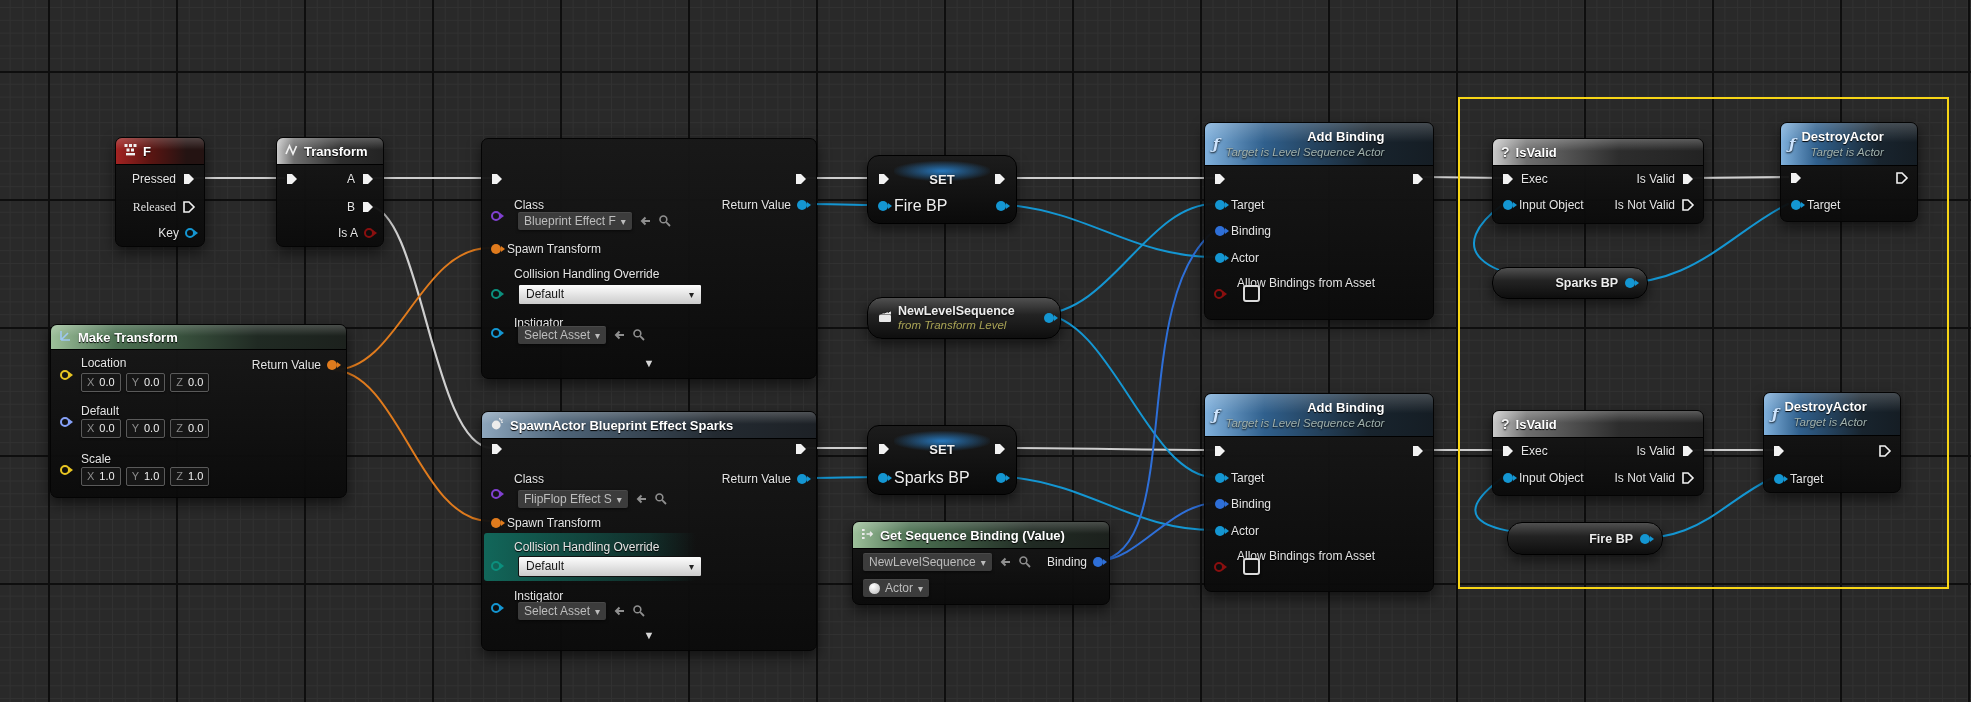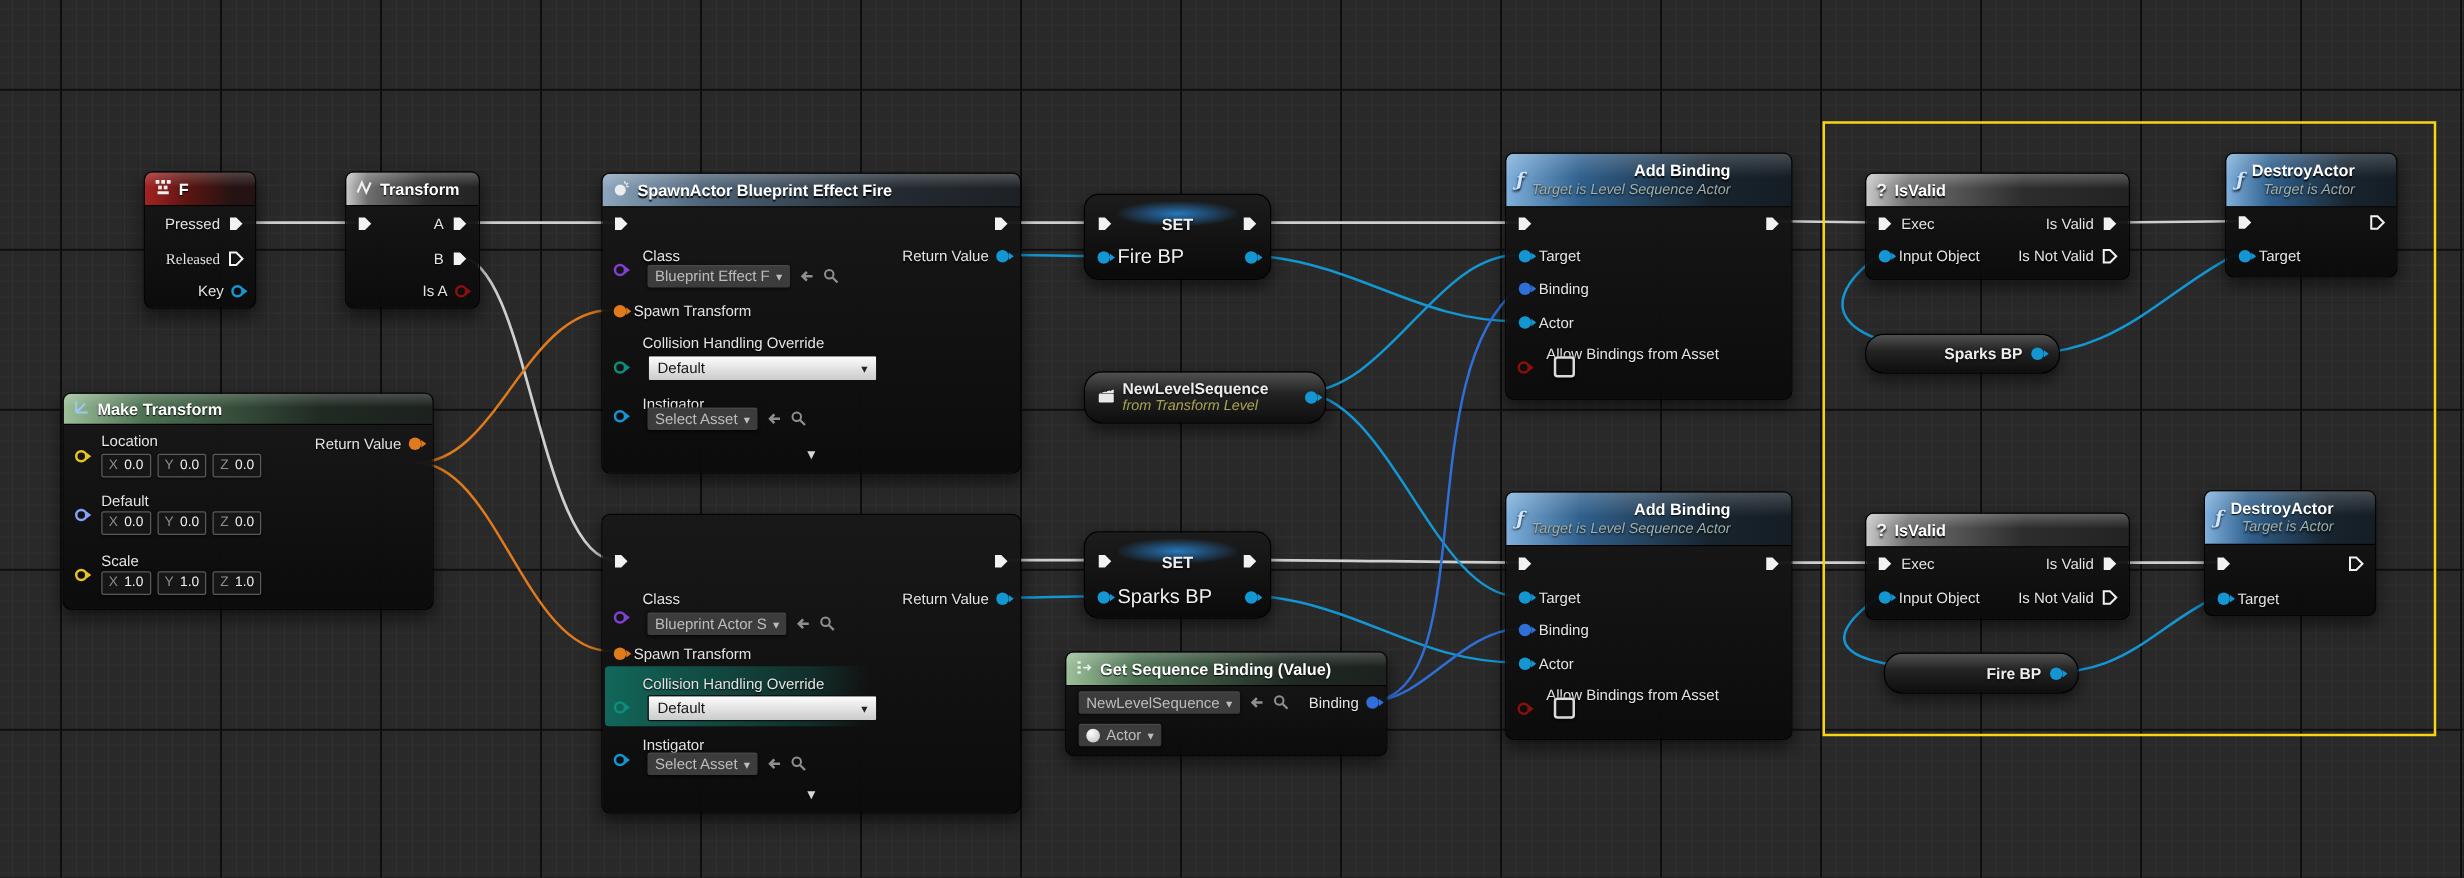--- a/index.html
+++ b/index.html
@@ -196,126 +196,126 @@
           </svg>
         </span>
   </div>
   <div class="rowa right" style="top:85px;left:8px;right:9px;">
     <span class="lab">Is A</span>
     <span class="dpin hollow boo"></span>
   </div>
 </div>
 
 <div class="node" style="left:481px;top:138px;width:334px;height:239px;">
+  <div class="rowa" style="top:30px;left:8px;">
+        <span class="epin">
+          <svg width="14" height="14" viewBox="0 0 14 14">
+            <path d="M2 2 H7 L12 7 L7 12 H2 Z"></path>
+          </svg>
+        </span>
+      </div>
+  <div class="rowa right" style="top:30px;right:8px;">
+        <span class="epin">
+          <svg width="14" height="14" viewBox="0 0 14 14">
+            <path d="M2 2 H7 L12 7 L7 12 H2 Z"></path>
+          </svg>
+        </span>
+      </div>
+  <div class="rowa" style="top:56px;left:32px;">
+        <span class="lab">Class</span>
+      </div>
+  <div class="dpin hollow cls" style="position:absolute;left:9px;top:72px;"></div>
+  <div class="rowa" style="top:72px;left:36px;">
+    <span class="dd">
+          <span>Blueprint Effect F</span>
+          <span class="car"></span>
+        </span>
+    <span class="iconbtn">
+          <svg width="14" height="14" viewBox="0 0 14 14">
+            <path d="M12 7 H4 M7.5 3.5 L4 7 L7.5 10.5" fill="none" stroke="#8f8f8f" stroke-width="2"></path>
+          </svg>
+        </span>
+    <span class="iconbtn">
+          <svg width="14" height="14" viewBox="0 0 14 14">
+            <circle cx="5.4" cy="5.4" r="3.4" fill="none" stroke="#8f8f8f" stroke-width="1.6"></circle>
+            <path d="M8.2 8.2 L12 12" stroke="#8f8f8f" stroke-width="1.8"></path>
+          </svg>
+        </span>
+  </div>
+  <div class="rowa right" style="top:56px;right:9px;">
+    <span class="lab">Return Value</span>
+    <span class="dpin obj"></span>
+  </div>
+  <div class="rowa" style="top:100px;left:9px;">
+    <span class="dpin trans"></span>
+    <span class="lab">Spawn Transform</span>
+  </div>
+  <div class="rowa" style="top:125px;left:32px;">
+        <span class="lab">Collision Handling Override</span>
+      </div>
+  <div class="dpin hollow enm" style="position:absolute;left:9px;top:150px;"></div>
+  <div class="rowa" style="top:145px;left:36px;">
+    <span class="ddl">
+          <span>Default</span>
+          <span class="car"></span>
+        </span>
+  </div>
+  <div class="rowa" style="top:174px;left:32px;">
+        <span class="lab">Instigator</span>
+      </div>
+  <div class="dpin hollow obj" style="position:absolute;left:9px;top:189px;"></div>
+  <div class="rowa" style="top:186px;left:36px;">
+    <span class="dd">
+          <span>Select Asset</span>
+          <span class="car"></span>
+        </span>
+    <span class="iconbtn">
+          <svg width="14" height="14" viewBox="0 0 14 14">
+            <path d="M12 7 H4 M7.5 3.5 L4 7 L7.5 10.5" fill="none" stroke="#8f8f8f" stroke-width="2"></path>
+          </svg>
+        </span>
+    <span class="iconbtn">
+          <svg width="14" height="14" viewBox="0 0 14 14">
+            <circle cx="5.4" cy="5.4" r="3.4" fill="none" stroke="#8f8f8f" stroke-width="1.6"></circle>
+            <path d="M8.2 8.2 L12 12" stroke="#8f8f8f" stroke-width="1.8"></path>
+          </svg>
+        </span>
+  </div>
+  <div class="clps" style="top:217px;"></div>
+</div>
+
+<div class="node" style="left:481px;top:411px;width:334px;height:238px;">
   <div class="hdr steel">
     <span><svg width="14" height="14" viewBox="0 0 14 14">
             <circle cx="6.2" cy="8" r="4.4" fill="#ececec"></circle>
             <path d="M9.5 1 L10.3 3 M12.5 2.5 L10.8 3.8 M12.9 5.4 L10.9 5" stroke="#ececec" stroke-width="1.2"></path>
           </svg></span>
-    <span class="lab">SpawnActor Blueprint Effect Fire</span>
-  </div>
-  <div class="rowa" style="top:30px;left:8px;">
-        <span class="epin">
-          <svg width="14" height="14" viewBox="0 0 14 14">
-            <path d="M2 2 H7 L12 7 L7 12 H2 Z"></path>
-          </svg>
-        </span>
-      </div>
-  <div class="rowa right" style="top:30px;right:8px;">
-        <span class="epin">
-          <svg width="14" height="14" viewBox="0 0 14 14">
-            <path d="M2 2 H7 L12 7 L7 12 H2 Z"></path>
-          </svg>
-        </span>
-      </div>
-  <div class="rowa" style="top:56px;left:32px;">
-        <span class="lab">Class</span>
-      </div>
-  <div class="dpin hollow cls" style="position:absolute;left:9px;top:72px;"></div>
-  <div class="rowa" style="top:72px;left:36px;">
-    <span class="dd">
-          <span>Blueprint Effect F</span>
-          <span class="car"></span>
-        </span>
-    <span class="iconbtn">
-          <svg width="14" height="14" viewBox="0 0 14 14">
-            <path d="M12 7 H4 M7.5 3.5 L4 7 L7.5 10.5" fill="none" stroke="#8f8f8f" stroke-width="2"></path>
-          </svg>
-        </span>
-    <span class="iconbtn">
-          <svg width="14" height="14" viewBox="0 0 14 14">
-            <circle cx="5.4" cy="5.4" r="3.4" fill="none" stroke="#8f8f8f" stroke-width="1.6"></circle>
-            <path d="M8.2 8.2 L12 12" stroke="#8f8f8f" stroke-width="1.8"></path>
-          </svg>
-        </span>
-  </div>
-  <div class="rowa right" style="top:56px;right:9px;">
-    <span class="lab">Return Value</span>
-    <span class="dpin obj"></span>
-  </div>
-  <div class="rowa" style="top:100px;left:9px;">
-    <span class="dpin trans"></span>
-    <span class="lab">Spawn Transform</span>
-  </div>
-  <div class="rowa" style="top:125px;left:32px;">
-        <span class="lab">Collision Handling Override</span>
-      </div>
-  <div class="dpin hollow enm" style="position:absolute;left:9px;top:150px;"></div>
-  <div class="rowa" style="top:145px;left:36px;">
-    <span class="ddl">
-          <span>Default</span>
-          <span class="car"></span>
-        </span>
-  </div>
-  <div class="rowa" style="top:174px;left:32px;">
-        <span class="lab">Instigator</span>
-      </div>
-  <div class="dpin hollow obj" style="position:absolute;left:9px;top:189px;"></div>
-  <div class="rowa" style="top:186px;left:36px;">
-    <span class="dd">
-          <span>Select Asset</span>
-          <span class="car"></span>
-        </span>
-    <span class="iconbtn">
-          <svg width="14" height="14" viewBox="0 0 14 14">
-            <path d="M12 7 H4 M7.5 3.5 L4 7 L7.5 10.5" fill="none" stroke="#8f8f8f" stroke-width="2"></path>
-          </svg>
-        </span>
-    <span class="iconbtn">
-          <svg width="14" height="14" viewBox="0 0 14 14">
-            <circle cx="5.4" cy="5.4" r="3.4" fill="none" stroke="#8f8f8f" stroke-width="1.6"></circle>
-            <path d="M8.2 8.2 L12 12" stroke="#8f8f8f" stroke-width="1.8"></path>
-          </svg>
-        </span>
-  </div>
-  <div class="clps" style="top:217px;"></div>
-</div>
-
-<div class="node" style="left:481px;top:411px;width:334px;height:238px;">
+    <span class="lab">SpawnActor Blueprint Effect Sparks</span>
+  </div>
   <div class="rowa" style="top:27px;left:8px;">
         <span class="epin">
           <svg width="14" height="14" viewBox="0 0 14 14">
             <path d="M2 2 H7 L12 7 L7 12 H2 Z"></path>
           </svg>
         </span>
       </div>
   <div class="rowa right" style="top:27px;right:8px;">
         <span class="epin">
           <svg width="14" height="14" viewBox="0 0 14 14">
             <path d="M2 2 H7 L12 7 L7 12 H2 Z"></path>
           </svg>
         </span>
       </div>
   <div class="rowa" style="top:57px;left:32px;">
         <span class="lab">Class</span>
       </div>
   <div class="dpin hollow cls" style="position:absolute;left:9px;top:77px;"></div>
   <div class="rowa" style="top:77px;left:36px;">
     <span class="dd">
-          <span>Blueprint Actor S</span>
+          <span>FlipFlop Effect S</span>
           <span class="car"></span>
         </span>
     <span class="iconbtn">
           <svg width="14" height="14" viewBox="0 0 14 14">
             <path d="M12 7 H4 M7.5 3.5 L4 7 L7.5 10.5" fill="none" stroke="#8f8f8f" stroke-width="2"></path>
           </svg>
         </span>
     <span class="iconbtn">
           <svg width="14" height="14" viewBox="0 0 14 14">
             <circle cx="5.4" cy="5.4" r="3.4" fill="none" stroke="#8f8f8f" stroke-width="1.6"></circle>
@@ -359,21 +359,21 @@
     <span class="iconbtn">
           <svg width="14" height="14" viewBox="0 0 14 14">
             <circle cx="5.4" cy="5.4" r="3.4" fill="none" stroke="#8f8f8f" stroke-width="1.6"></circle>
             <path d="M8.2 8.2 L12 12" stroke="#8f8f8f" stroke-width="1.8"></path>
           </svg>
         </span>
   </div>
   <div class="clps" style="top:216px;"></div>
 </div>
 
-<div class="node" style="left:50px;top:314px;width:295px;height:172px;">
+<div class="node" style="left:50px;top:324px;width:295px;height:172px;">
   <div class="hdr green" style="height:24px;">
     <span><svg width="13" height="13" viewBox="0 0 13 13">
             <path d="M2 11 H11 M2 11 V2 M2 11 L9 4" fill="none" stroke="#9ec8f2" stroke-width="1.6"></path>
           </svg></span>
     <span class="lab">Make Transform</span>
   </div>
   <div class="rowa right" style="top:30px;right:9px;">
     <span class="lab">Return Value</span>
     <span class="dpin trans"></span>
   </div>

